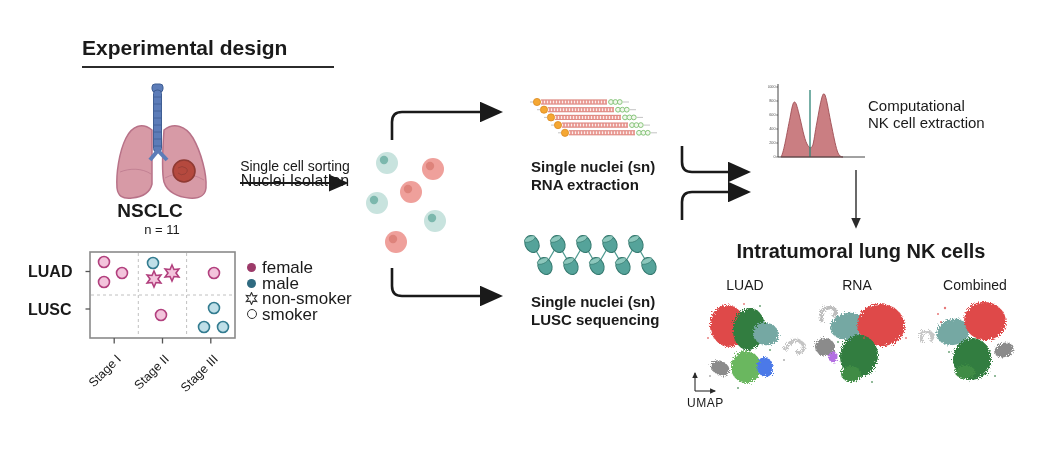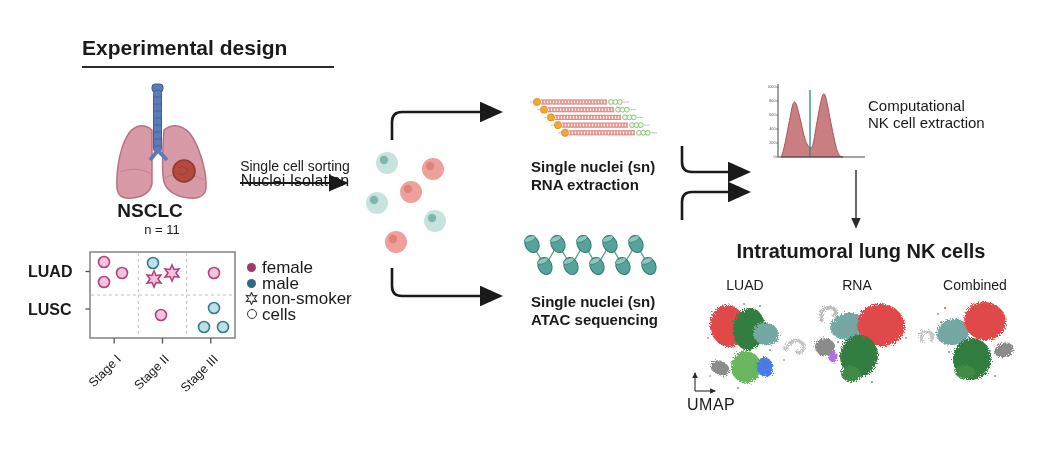--- a/index.html
+++ b/index.html
@@ -133,21 +133,21 @@
         <svg width="13" height="13" viewBox="0 0 13 13">
           <path d="M6.5,0.5 L8,3.9 L11.7,3.5 L9.5,6.5 L11.7,9.5 L8,9.1 L6.5,12.5 L5,9.1 L1.3,9.5 L3.5,6.5 L1.3,3.5 L5,3.9 Z" fill="none" stroke="#333" stroke-width="1.1"></path>
           </svg>
         </span>
       <span>non-smoker</span>
     </div>
     <div class="leg-item">
       <span class="leg-marker">
         <span class="leg-circle"></span>
         </span>
-      <span>cells</span>
+      <span>smoker</span>
     </div>
   </div>
 
   <svg class="abs" style="left:360px;top:148px" width="92" height="110" viewBox="0 0 92 110">
     <g>
       <circle cx="27" cy="15" r="11" fill="#c8e3de"></circle>
         <circle cx="24" cy="12" r="4.2" fill="#6fb0a4" opacity="0.85"></circle>
       <circle cx="17" cy="55" r="11" fill="#c8e3de"></circle>
         <circle cx="14" cy="52" r="4.2" fill="#6fb0a4" opacity="0.85"></circle>
       <circle cx="75" cy="73" r="11" fill="#c8e3de"></circle>
@@ -285,21 +285,21 @@
         </g>
       <g transform="translate(125,38) rotate(-24)">
           <ellipse rx="6.8" ry="8.8" fill="#55a39a" stroke="#34786e" stroke-width="1"></ellipse>
           <ellipse cy="-5.5" rx="5.8" ry="2.6" fill="#8cc7bc" stroke="#34786e" stroke-width="0.6"></ellipse>
         </g>
     </g>
   </svg>
 
   <div class="abs seqlab" style="left:531px;top:293px">
     <div>Single nuclei (sn)</div>
-    <div>ATAC sequencing</div>
+    <div>LUSC sequencing</div>
   </div>
 
   <svg class="abs" style="left:768px;top:80px" width="105" height="82" viewBox="0 0 105 82">
     <path d="M13,77 C16,72 19,52 22,38 C24,27 25,22 26.5,22 C28,22 29,26 31,34
              C34,46 36,58 39,64 C41,68 43,69 44.5,66 C46,62 47,52 49,42
              C50.5,34 52,24 54,17 C55,13.5 56,13 57,15 C59,20 61,34 64,48
              C66,58 68,68 70,73 C71.5,76 73,77 75,77 Z" fill="#ca7e82" stroke="#9e4d53" stroke-width="0.9"></path>
     <line x1="42" y1="10" x2="42" y2="77" stroke="#2e8577" stroke-width="1.3"></line>
     <line x1="10" y1="4" x2="10" y2="77" stroke="#444" stroke-width="1"></line>
     <line x1="10" y1="77" x2="97" y2="77" stroke="#444" stroke-width="1"></line>
@@ -418,15 +418,15 @@
 
   <svg class="abs" style="left:688px;top:366px" width="34" height="30" viewBox="0 0 34 30">
     <defs>
       <marker id="ah-tiny" markerWidth="6" markerHeight="6" refX="4.5" refY="2.5" orient="auto">
         <path d="M0,0 L5.5,2.5 L0,5 Z" fill="#2a2a2a"></path>
       </marker>
     </defs>
     <line x1="7" y1="25" x2="7" y2="7" stroke="#2a2a2a" stroke-width="1.1" marker-end="url(#ah-tiny)"></line>
     <line x1="7" y1="25" x2="27" y2="25" stroke="#2a2a2a" stroke-width="1.1" marker-end="url(#ah-tiny)"></line>
   </svg>
-  <div class="abs" style="left:687px;top:396px;font-size:16px;letter-spacing:0.5px">UMAP</div>
+  <div class="abs" style="left:687px;top:396px;font-size:12px;letter-spacing:0.5px">UMAP</div>
 
 </div>
 
 </body></html>

